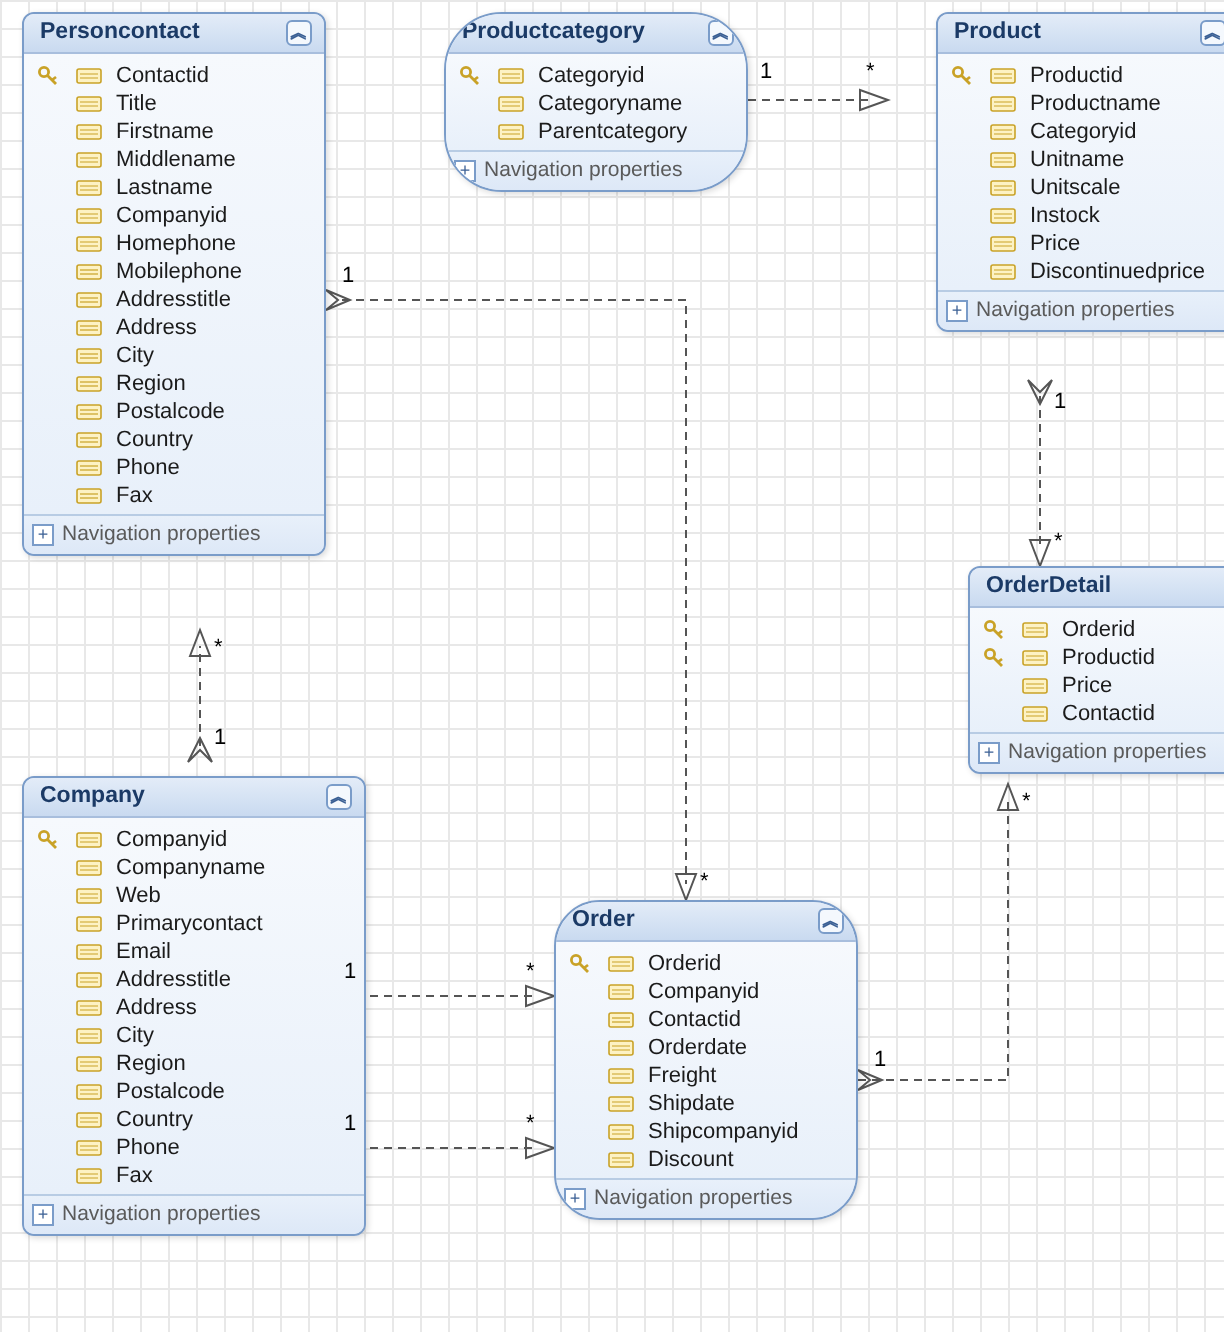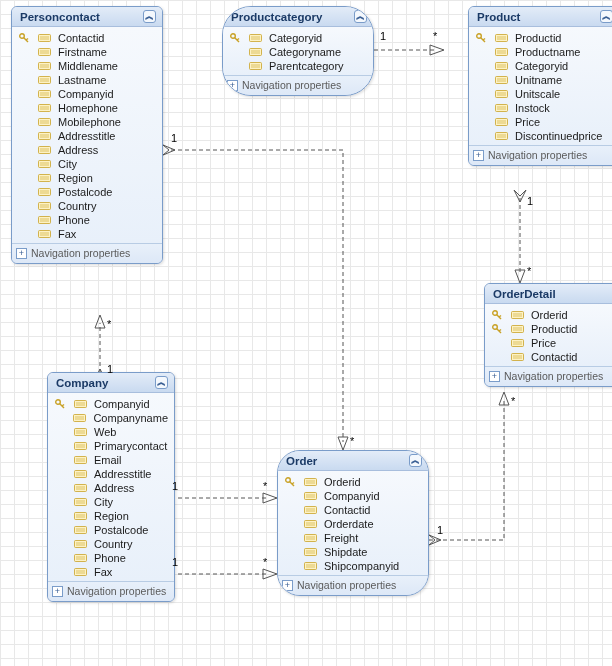--- a/index.html
+++ b/index.html
@@ -25,21 +25,20 @@
     position: absolute;
     background: linear-gradient(#eef3fb, #dde8f7);
     border: 1px solid #7a9cc9;
     border-radius: 6px;
     box-shadow: 1px 1px 3px rgba(0,0,0,0.15);
     z-index: 2;
     overflow: hidden;
   }
   .entity-header {
     display: flex;
-    align-items: center;
     justify-content: space-between;
     padding: 3px 6px 3px 8px;
     font-weight: bold;
     font-size: 11.5px;
     color: #1b3a66;
     background: linear-gradient(#e3ecf8, #c9daf0);
     border-bottom: 1px solid #a8bedd;
   }
   .collapse-btn {
     width: 13px; height: 13px;
@@ -141,20 +140,31 @@
       </div>
       <div class="prop-row">
         <span class="icon-key"></span>
         <span class="icon-prop">
           <svg width="13" height="10" viewBox="0 0 13 10">
             <rect x="0.5" y="1.5" width="12" height="7" rx="1" fill="#fdf2c4" stroke="#c9a227" stroke-width="0.8"></rect>
             <line x1="2" y1="4" x2="11" y2="4" stroke="#c9a227" stroke-width="0.6"></line>
             <line x1="2" y1="6" x2="11" y2="6" stroke="#c9a227" stroke-width="0.6"></line>
           </svg>
         </span>
+        <span>Title</span>
+      </div>
+      <div class="prop-row">
+        <span class="icon-key"></span>
+        <span class="icon-prop">
+          <svg width="13" height="10" viewBox="0 0 13 10">
+            <rect x="0.5" y="1.5" width="12" height="7" rx="1" fill="#fdf2c4" stroke="#c9a227" stroke-width="0.8"></rect>
+            <line x1="2" y1="4" x2="11" y2="4" stroke="#c9a227" stroke-width="0.6"></line>
+            <line x1="2" y1="6" x2="11" y2="6" stroke="#c9a227" stroke-width="0.6"></line>
+          </svg>
+        </span>
         <span>Firstname</span>
       </div>
       <div class="prop-row">
         <span class="icon-key"></span>
         <span class="icon-prop">
           <svg width="13" height="10" viewBox="0 0 13 10">
             <rect x="0.5" y="1.5" width="12" height="7" rx="1" fill="#fdf2c4" stroke="#c9a227" stroke-width="0.8"></rect>
             <line x1="2" y1="4" x2="11" y2="4" stroke="#c9a227" stroke-width="0.6"></line>
             <line x1="2" y1="6" x2="11" y2="6" stroke="#c9a227" stroke-width="0.6"></line>
           </svg>
@@ -521,21 +531,21 @@
         </span>
         <span>Contactid</span>
       </div>
     </div>
   <div class="nav-section">
     <span class="expand-box">+</span>
     <span>Navigation properties</span>
   </div>
 </div>
 
-<div class="entity" style="left:11px; top:372px; width:128px;margin-left:36px;">
+<div class="entity" style="left:11px; top:388px; width:172px;">
   <div class="entity-header">
     <span>Company</span>
     <span class="collapse-btn">︽</span>
   </div>
   <div class="entity-body">
       <div class="prop-row">
         <span class="icon-key">
           <svg width="10" height="10" viewBox="0 0 10 10">
             <circle cx="3" cy="3" r="2.3" fill="none" stroke="#c9a227" stroke-width="1.4"></circle>
             <line x1="4.5" y1="4.5" x2="9" y2="9" stroke="#c9a227" stroke-width="1.4"></line>
@@ -771,20 +781,31 @@
       <div class="prop-row">
         <span class="icon-key"></span>
         <span class="icon-prop">
           <svg width="13" height="10" viewBox="0 0 13 10">
             <rect x="0.5" y="1.5" width="12" height="7" rx="1" fill="#fdf2c4" stroke="#c9a227" stroke-width="0.8"></rect>
             <line x1="2" y1="4" x2="11" y2="4" stroke="#c9a227" stroke-width="0.6"></line>
             <line x1="2" y1="6" x2="11" y2="6" stroke="#c9a227" stroke-width="0.6"></line>
           </svg>
         </span>
         <span>Shipcompanyid</span>
+      </div>
+      <div class="prop-row">
+        <span class="icon-key"></span>
+        <span class="icon-prop">
+          <svg width="13" height="10" viewBox="0 0 13 10">
+            <rect x="0.5" y="1.5" width="12" height="7" rx="1" fill="#fdf2c4" stroke="#c9a227" stroke-width="0.8"></rect>
+            <line x1="2" y1="4" x2="11" y2="4" stroke="#c9a227" stroke-width="0.6"></line>
+            <line x1="2" y1="6" x2="11" y2="6" stroke="#c9a227" stroke-width="0.6"></line>
+          </svg>
+        </span>
+        <span>Discount</span>
       </div>
     </div>
   <div class="nav-section">
     <span class="expand-box">+</span>
     <span>Navigation properties</span>
   </div>
 </div>
 
 <svg class="connector" style="left:374px; top:40px; width:70px; height:20px;">
   <line x1="0" y1="10" x2="62" y2="10" stroke="#555" stroke-width="1" stroke-dasharray="4,3"></line>

